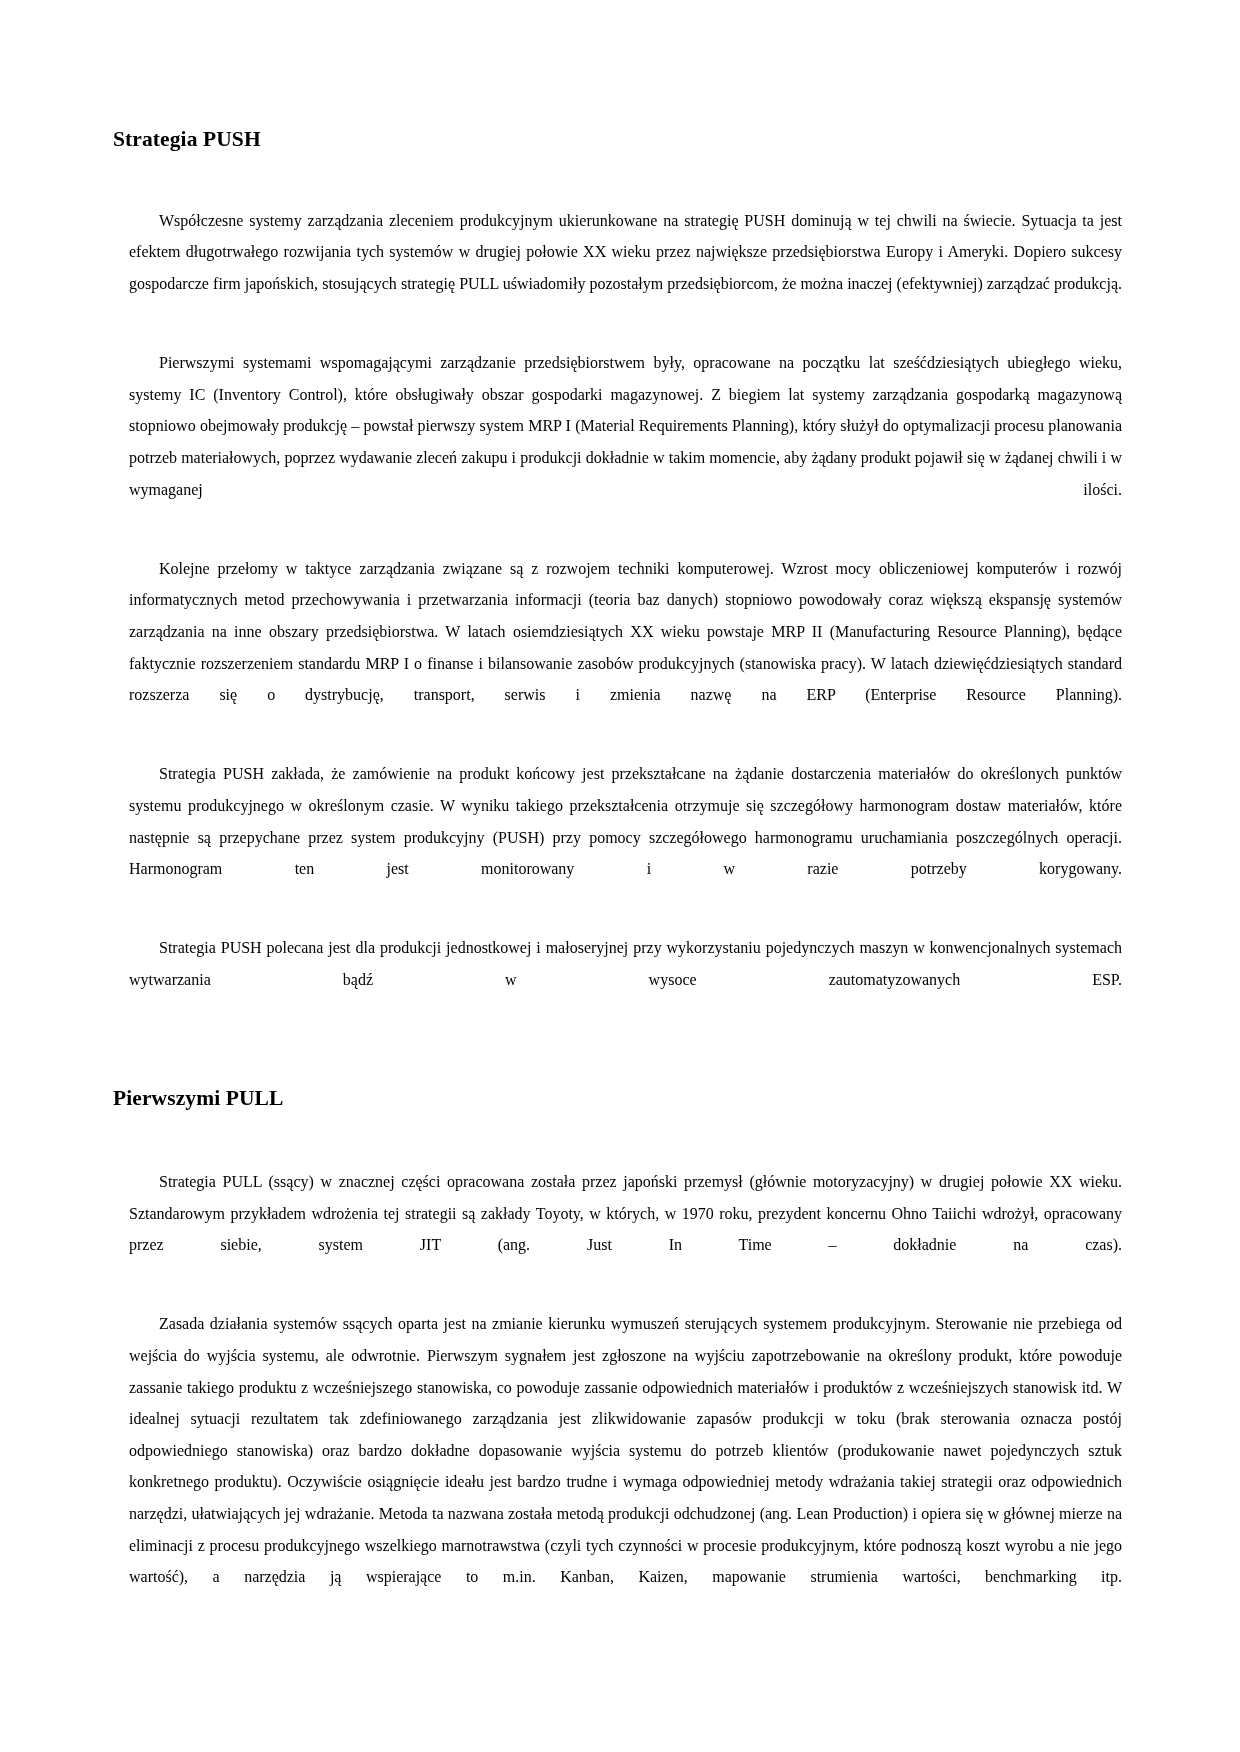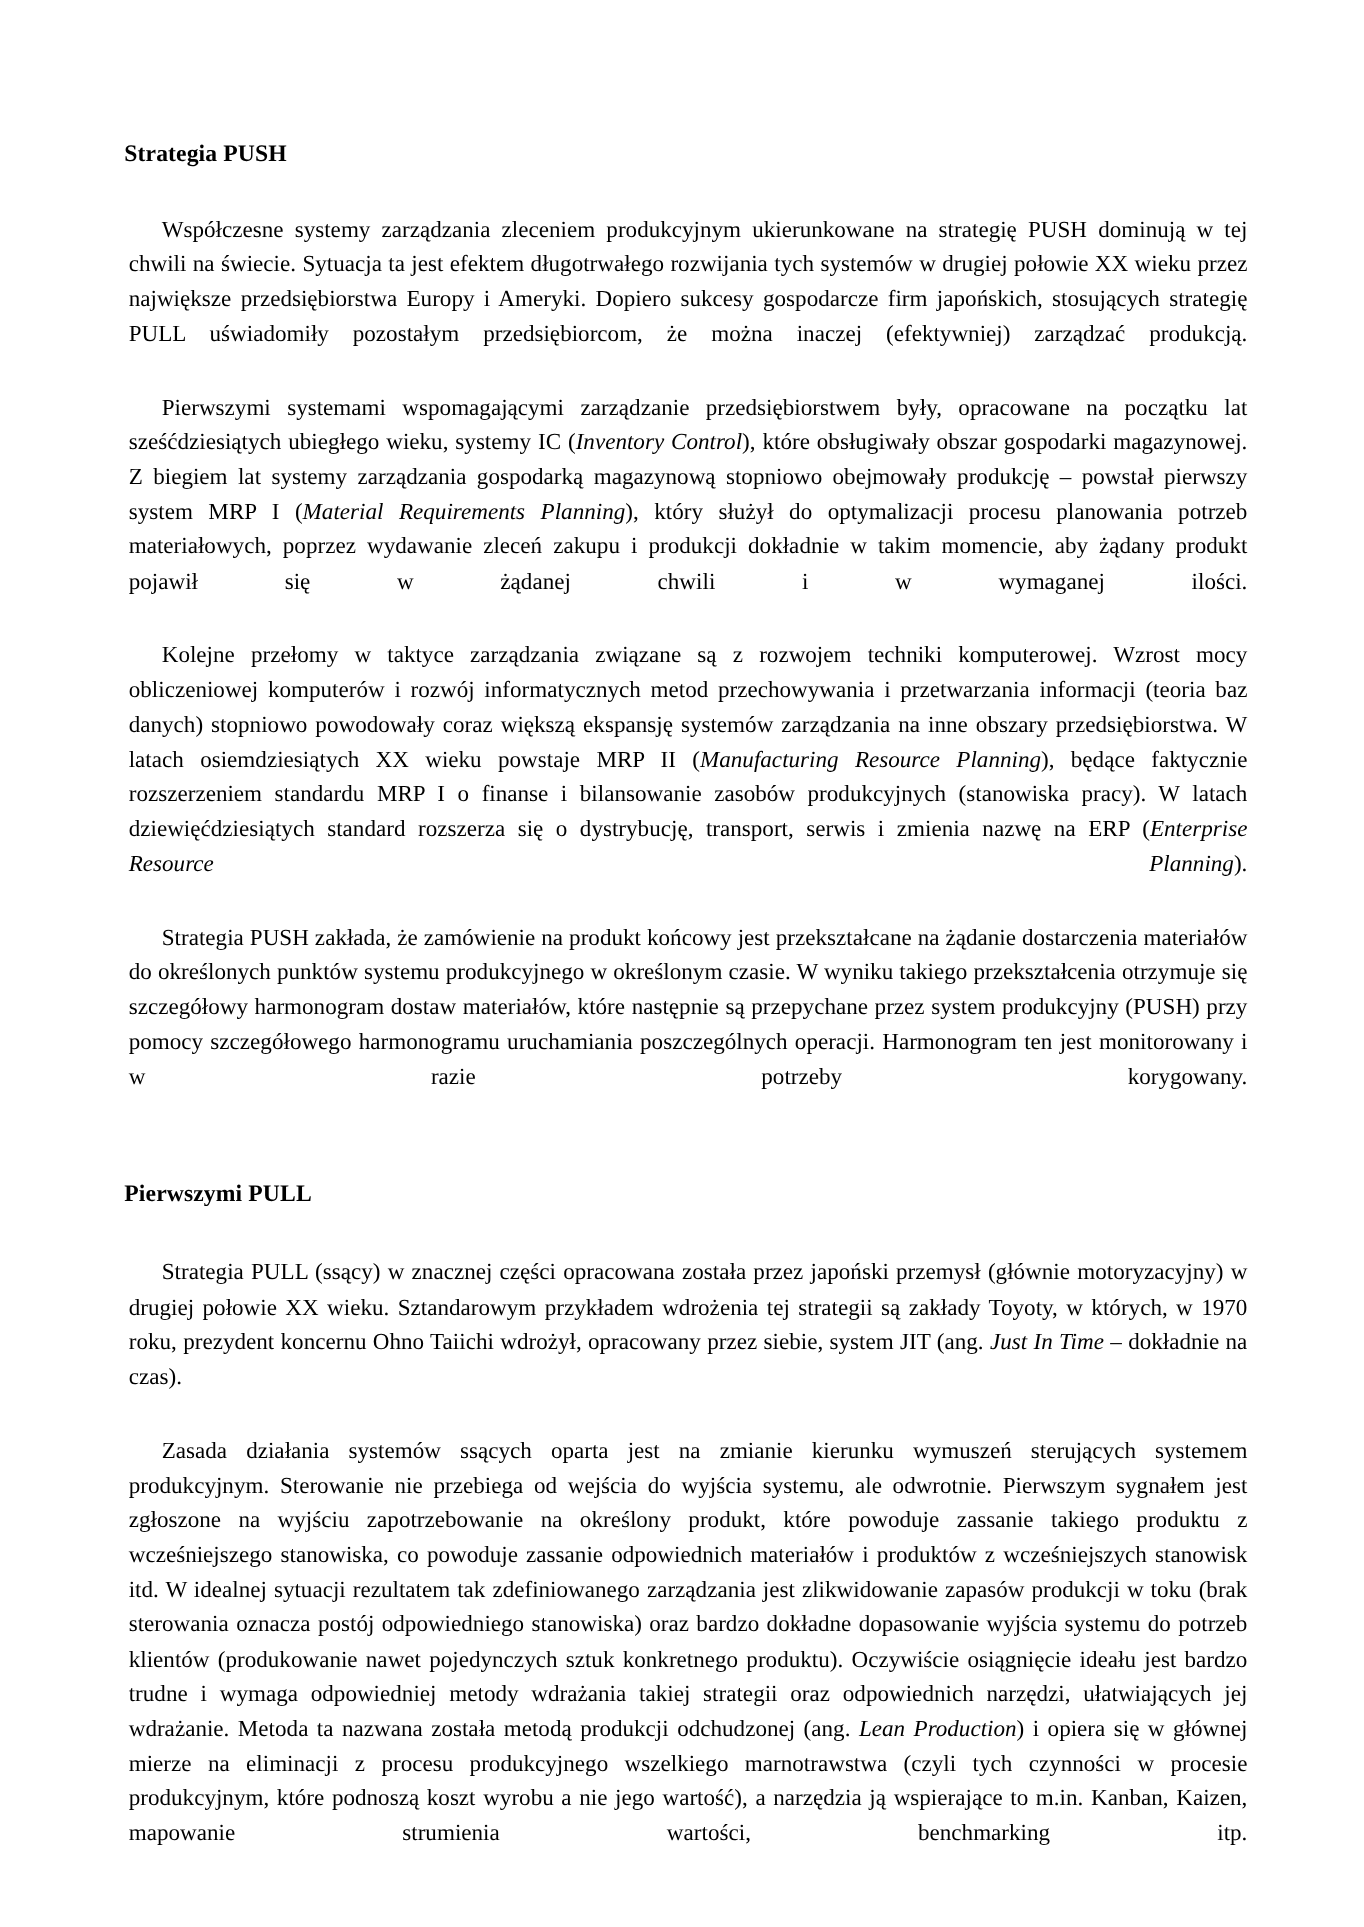--- a/index.html
+++ b/index.html
@@ -38,32 +38,31 @@
   .heading-gap-push {
     height: 36px;
   }
   .heading-gap-pull-before {
     height: 42px;
   }
   .heading-gap-pull-after {
     height: 38px;
   }
   p.para {
-    font-size: 21px;
+    font-size: 16px;
     line-height: 31.6px;
     text-align: justify;
     text-justify: inter-word;
-    margin: 4px;
+    margin: 16px;
     padding: 0;
     text-indent: 30px;
     hyphens: none;
     word-spacing: 0px;
   }
   .it {
-    font-style: italic;
   }
   
   p.para::after {
     content: "";
     display: inline-block;
     width: 100%;
   }
 </style>
 </head>
 <body>
@@ -72,20 +71,21 @@
   <div class="doc-body">
 
     <h2 class="section-heading">Strategia PUSH</h2>
 
     <div class="heading-gap-push"></div>
 
     <p class="para"><span>Współczesne systemy zarządzania zleceniem produkcyjnym ukierunkowane na strategię PUSH dominują w tej chwili na świecie. Sytuacja ta jest efektem długotrwałego rozwijania tych systemów w drugiej połowie XX wieku przez największe przedsiębiorstwa Europy i Ameryki. Dopiero sukcesy gospodarcze firm japońskich, stosujących strategię PULL uświadomiły pozostałym przedsiębiorcom, że można inaczej (efektywniej) zarządzać produkcją.</span></p>
     <p class="para"><span>Pierwszymi systemami wspomagającymi zarządzanie przedsiębiorstwem były, opracowane na początku lat sześćdziesiątych ubiegłego wieku, systemy IC (</span><span class="it">Inventory Control</span><span>), które obsługiwały obszar gospodarki magazynowej. Z biegiem lat systemy zarządzania gospodarką magazynową stopniowo obejmowały produkcję – powstał pierwszy system MRP I (</span><span class="it">Material Requirements Planning</span><span>), który służył do optymalizacji procesu planowania potrzeb materiałowych, poprzez wydawanie zleceń zakupu i produkcji dokładnie w takim momencie, aby żądany produkt pojawił się w żądanej chwili i w wymaganej ilości.</span></p>
     <p class="para"><span>Kolejne przełomy w taktyce zarządzania związane są z rozwojem techniki komputerowej. Wzrost mocy obliczeniowej komputerów i rozwój informatycznych metod przechowywania i przetwarzania informacji (teoria baz danych) stopniowo powodowały coraz większą ekspansję systemów zarządzania na inne obszary przedsiębiorstwa. W latach osiemdziesiątych XX wieku powstaje MRP II (</span><span class="it">Manufacturing Resource Planning</span><span>), będące faktycznie rozszerzeniem standardu MRP I o finanse i bilansowanie zasobów produkcyjnych (stanowiska pracy). W latach dziewięćdziesiątych standard rozszerza się o dystrybucję, transport, serwis i zmienia nazwę na ERP (</span><span class="it">Enterprise Resource Planning</span><span>).</span></p>
     <p class="para"><span>Strategia PUSH zakłada, że zamówienie na produkt końcowy jest przekształcane na żądanie dostarczenia materiałów do określonych punktów systemu produkcyjnego w określonym czasie. W wyniku takiego przekształcenia otrzymuje się szczegółowy harmonogram dostaw materiałów, które następnie są przepychane przez system produkcyjny (PUSH) przy pomocy szczegółowego harmonogramu uruchamiania poszczególnych operacji. Harmonogram ten jest monitorowany i w razie potrzeby korygowany.</span></p>
+    <p class="para"><span>Strategia PUSH polecana jest dla produkcji jednostkowej i małoseryjnej przy wykorzystaniu pojedynczych maszyn w konwencjonalnych systemach wytwarzania bądź w wysoce zautomatyzowanych ESP.</span></p>
 
     <div class="heading-gap-pull-before"></div>
 
     <h2 class="section-heading">Pierwszymi PULL</h2>
 
     <div class="heading-gap-pull-after"></div>
 
     <p class="para"><span>Strategia PULL (ssący) w znacznej części opracowana została przez japoński przemysł (głównie motoryzacyjny) w drugiej połowie XX wieku. Sztandarowym przykładem wdrożenia tej strategii są zakłady Toyoty, w których, w 1970 roku, prezydent koncernu Ohno Taiichi wdrożył, opracowany przez siebie, system JIT (ang. </span><span class="it">Just In Time</span><span> – dokładnie na czas).</span></p>
     <p class="para"><span>Zasada działania systemów ssących oparta jest na zmianie kierunku wymuszeń sterujących systemem produkcyjnym. Sterowanie nie przebiega od wejścia do wyjścia systemu, ale odwrotnie. Pierwszym sygnałem jest zgłoszone na wyjściu zapotrzebowanie na określony produkt, które powoduje zassanie takiego produktu z wcześniejszego stanowiska, co powoduje zassanie odpowiednich materiałów i produktów z wcześniejszych stanowisk itd. W idealnej sytuacji rezultatem tak zdefiniowanego zarządzania jest zlikwidowanie zapasów produkcji w toku (brak sterowania oznacza postój odpowiedniego stanowiska) oraz bardzo dokładne dopasowanie wyjścia systemu do potrzeb klientów (produkowanie nawet pojedynczych sztuk konkretnego produktu). Oczywiście osiągnięcie ideału jest bardzo trudne i wymaga odpowiedniej metody wdrażania takiej strategii oraz odpowiednich narzędzi, ułatwiających jej wdrażanie. Metoda ta nazwana została metodą produkcji odchudzonej (ang. </span><span class="it">Lean Production</span><span>) i opiera się w głównej mierze na eliminacji z procesu produkcyjnego wszelkiego marnotrawstwa (czyli tych czynności w procesie produkcyjnym, które podnoszą koszt wyrobu a nie jego wartość), a narzędzia ją wspierające to m.in. Kanban, Kaizen, mapowanie strumienia wartości, benchmarking itp.</span></p>
 

